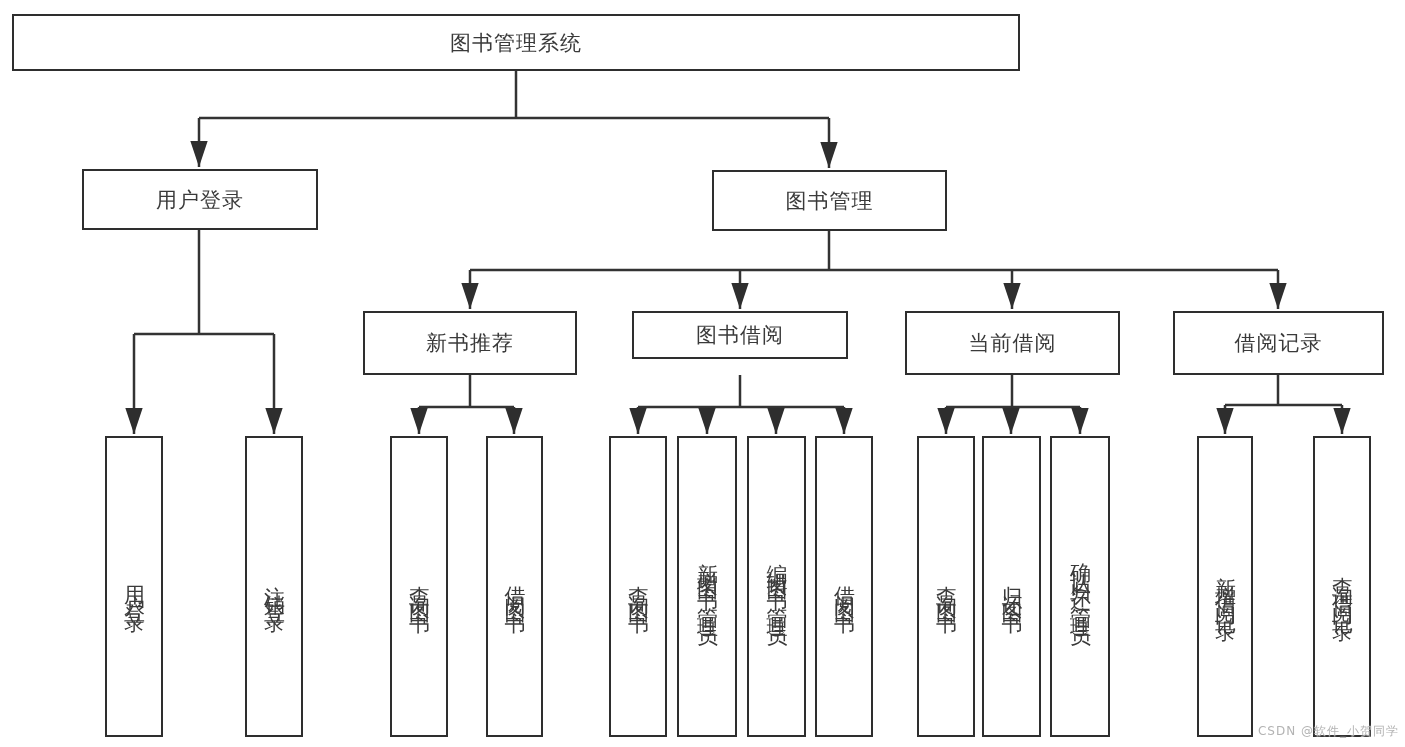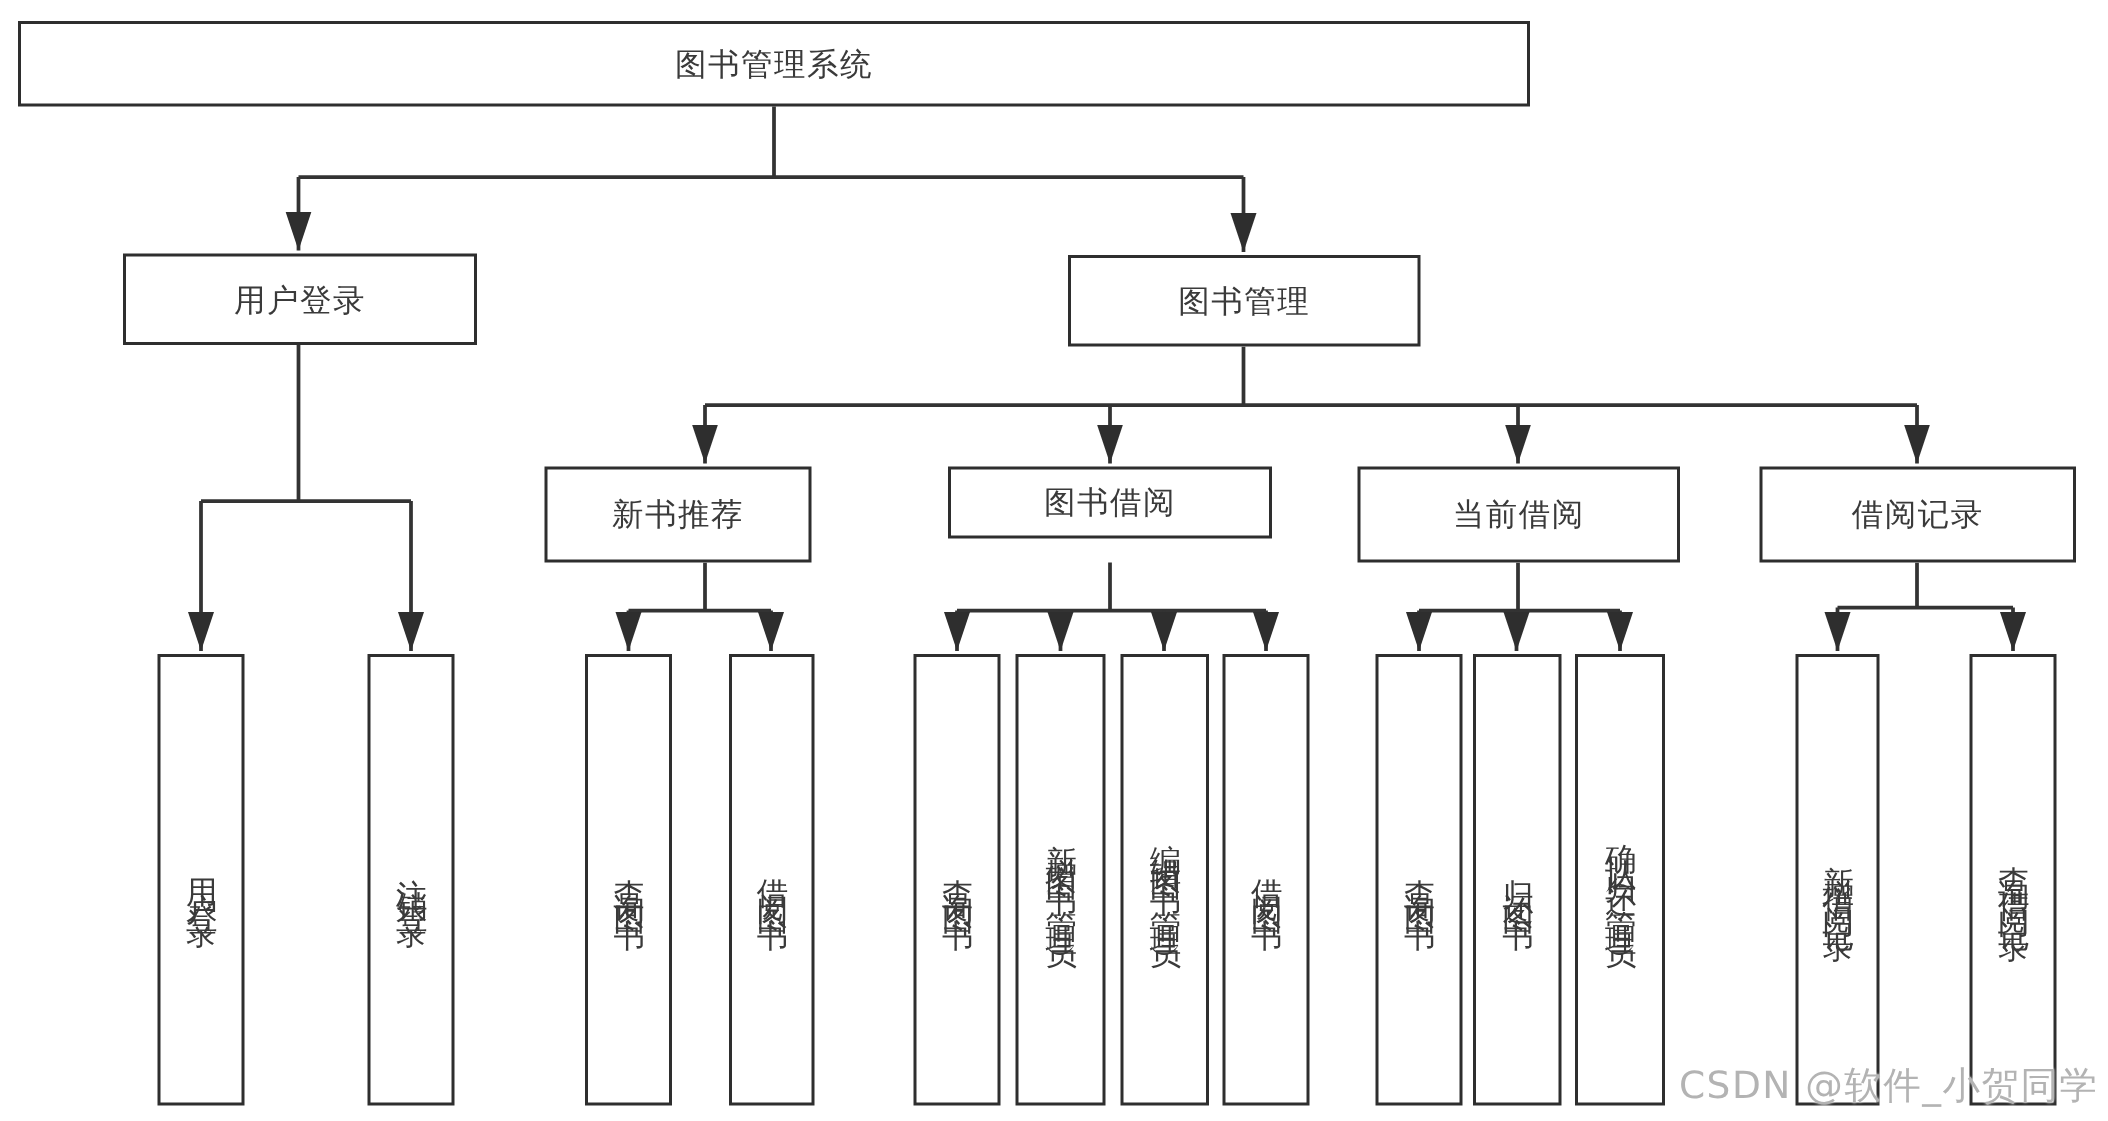--- a/index.html
+++ b/index.html
@@ -38,21 +38,21 @@
     writing-mode: vertical-rl;
     text-orientation: mixed;
     letter-spacing: 9px;
     font-size: 21px;
     line-height: 1;
   }
   
   .n-root        { left: 12px;   top: 14px;  width: 1008px; height: 57px; }
   .n-user-login  { left: 82px;   top: 169px; width: 236px;  height: 61px; }
   .n-book-mgmt   { left: 712px;  top: 170px; width: 235px;  height: 61px; text-align: right; }
-  .n-new-rec     { left: 363px;  top: 311px; width: 178px;  height: 64px; }
+  .n-new-rec     { left: 363px;  top: 311px; width: 214px;  height: 64px; }
   .n-borrow      { left: 632px;  top: 311px; width: 216px;  height: 48px; }
   .n-current     { left: 905px;  top: 311px; width: 215px;  height: 64px; }
   .n-records     { left: 1173px; top: 311px; width: 211px;  height: 64px; }
   
   .leaf { top: 436px; height: 301px; }
   .lf-1a { left: 105px;  width: 58px; }
   .lf-1b { left: 245px;  width: 58px; }
   .lf-2a { left: 390px;  width: 58px; }
   .lf-2b { left: 486px;  width: 57px; }
   .lf-3a { left: 609px;  width: 58px; }
@@ -61,21 +61,21 @@
   .lf-3d { left: 815px;  width: 58px; }
   .lf-4a { left: 917px;  width: 58px; }
   .lf-4b { left: 982px;  width: 59px; }
   .lf-4c { left: 1050px; width: 60px; }
   .lf-5a { left: 1197px; width: 56px; }
   .lf-5b { left: 1313px; width: 58px; }
   .watermark {
     position: absolute;
     right: 6px;
     bottom: 7px;
-    font-size: 25px;
+    font-size: 12px;
     color: #b3b3b3;
     letter-spacing: 1px;
     z-index: 5;
     text-shadow: 0 0 2px #ffffff;
   }
 </style>
 </head>
 <body>
 
 <div class="canvas">

